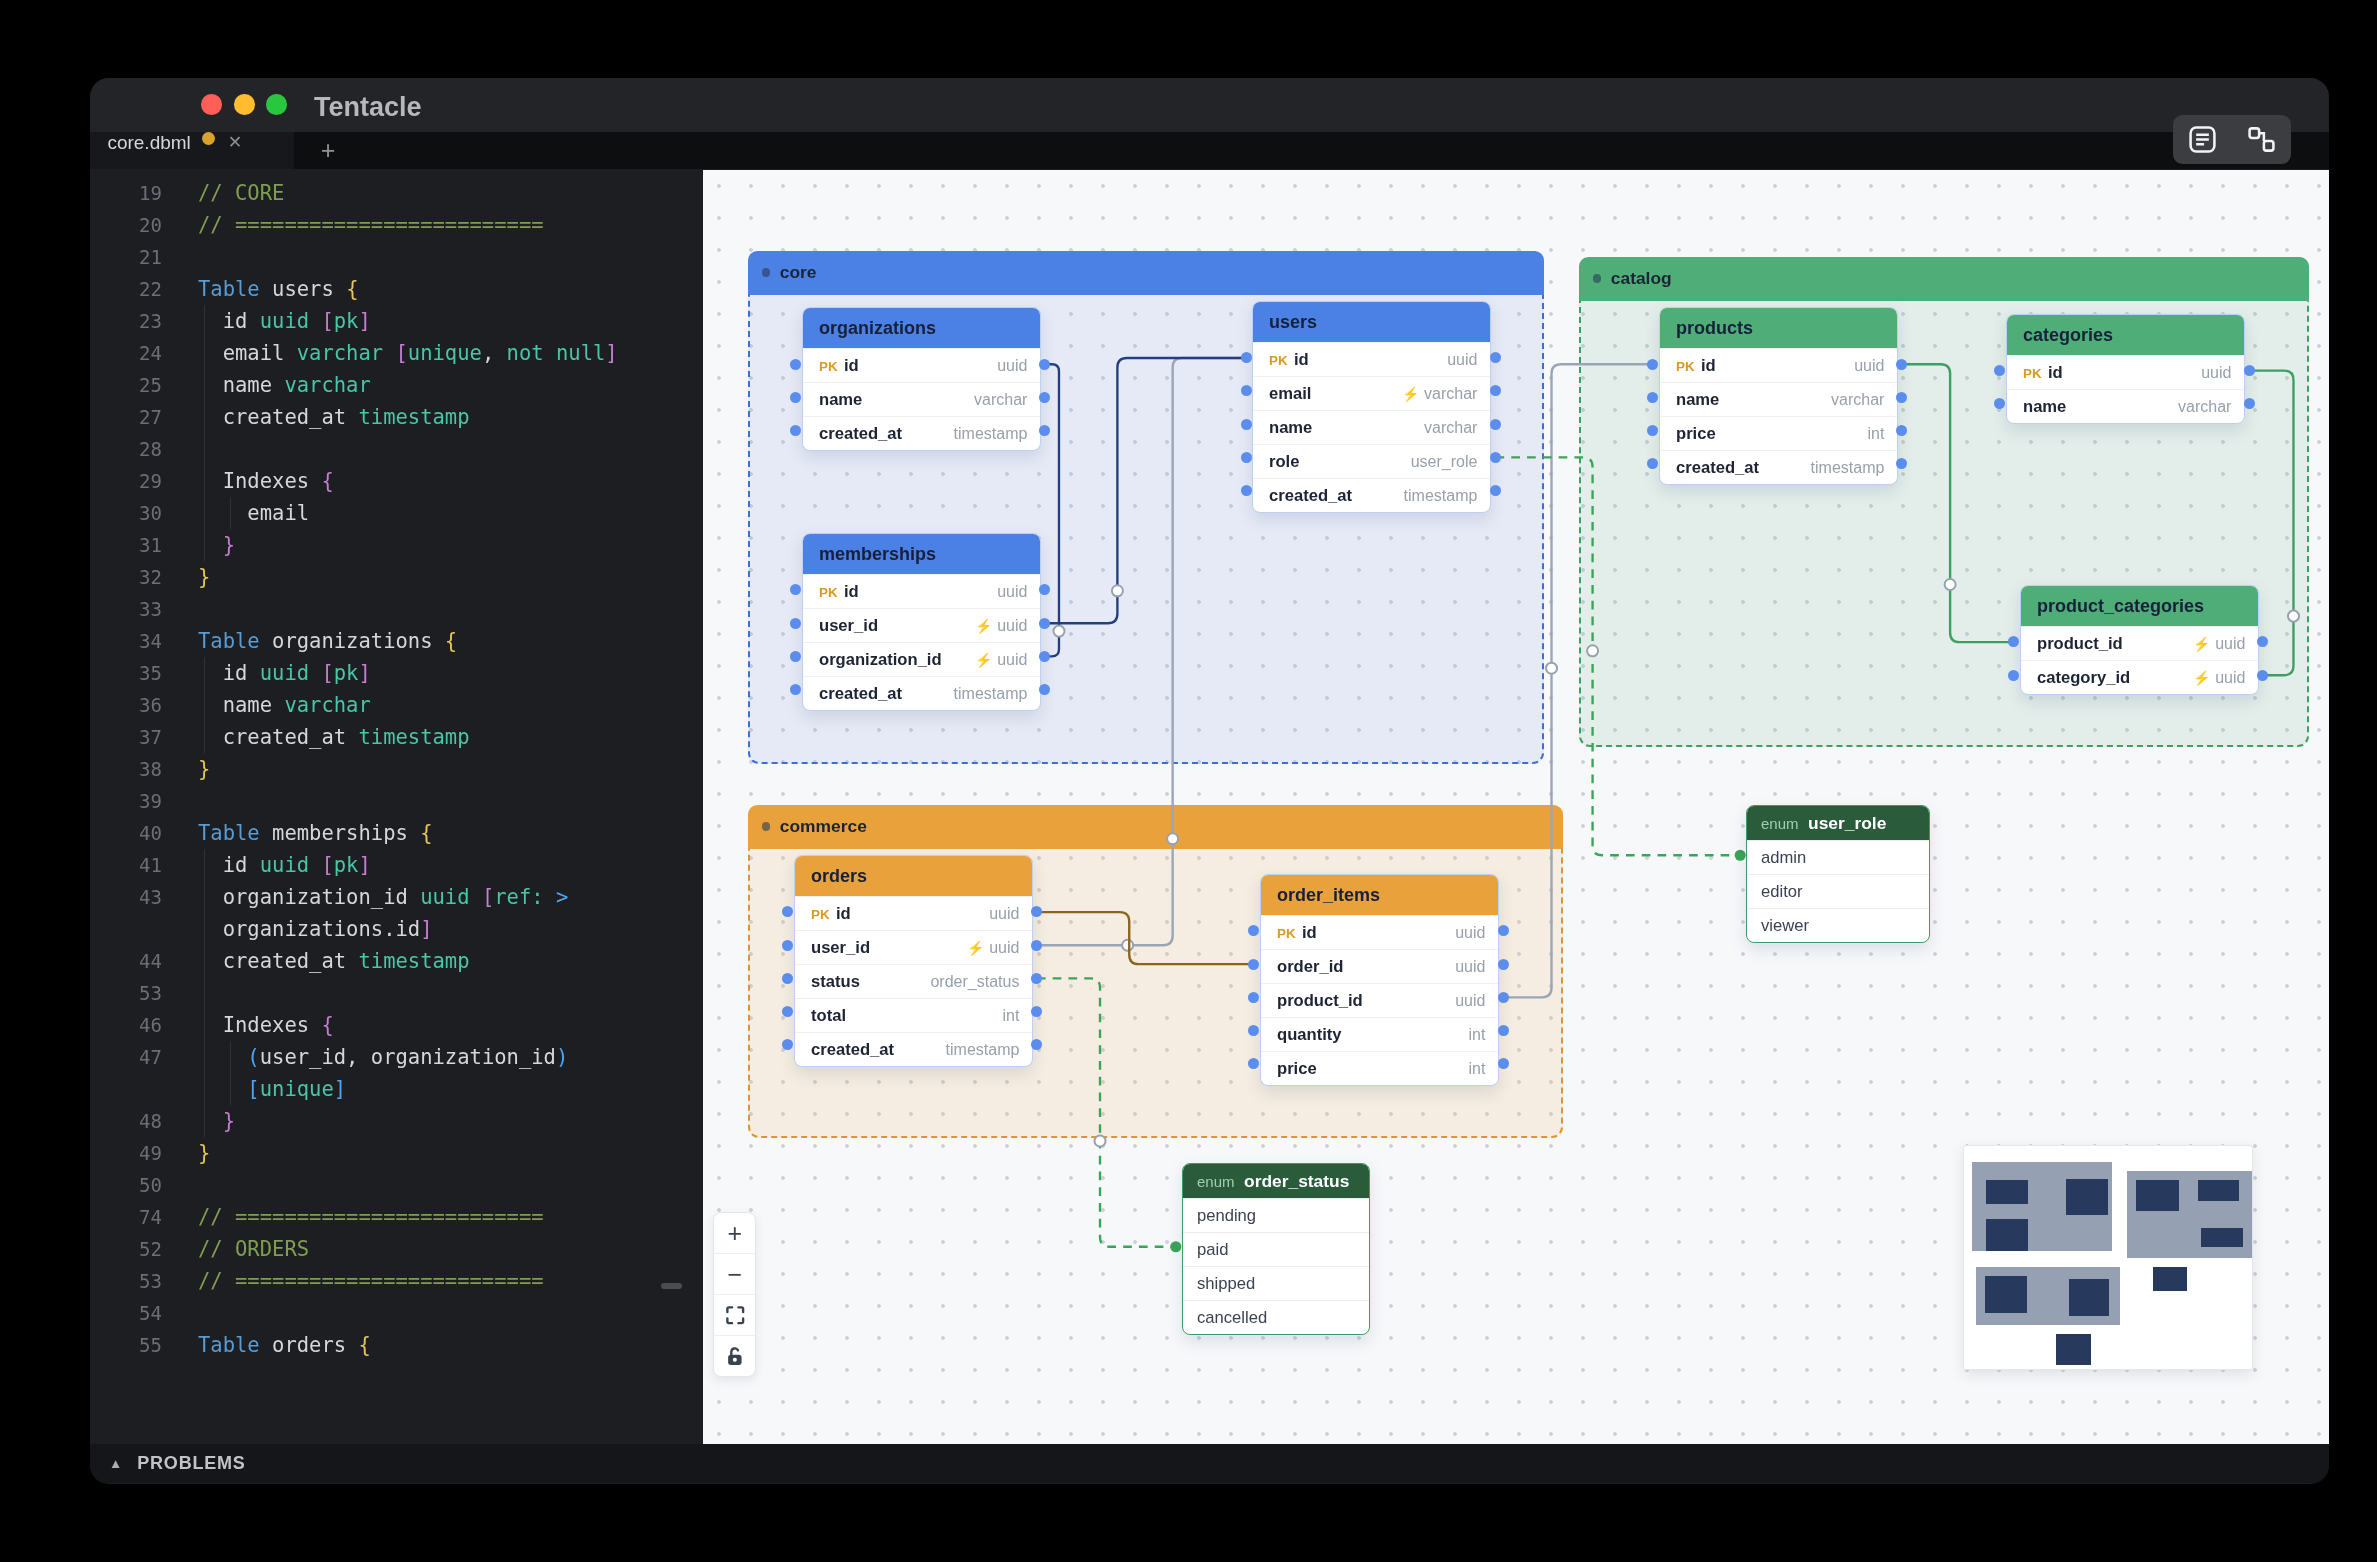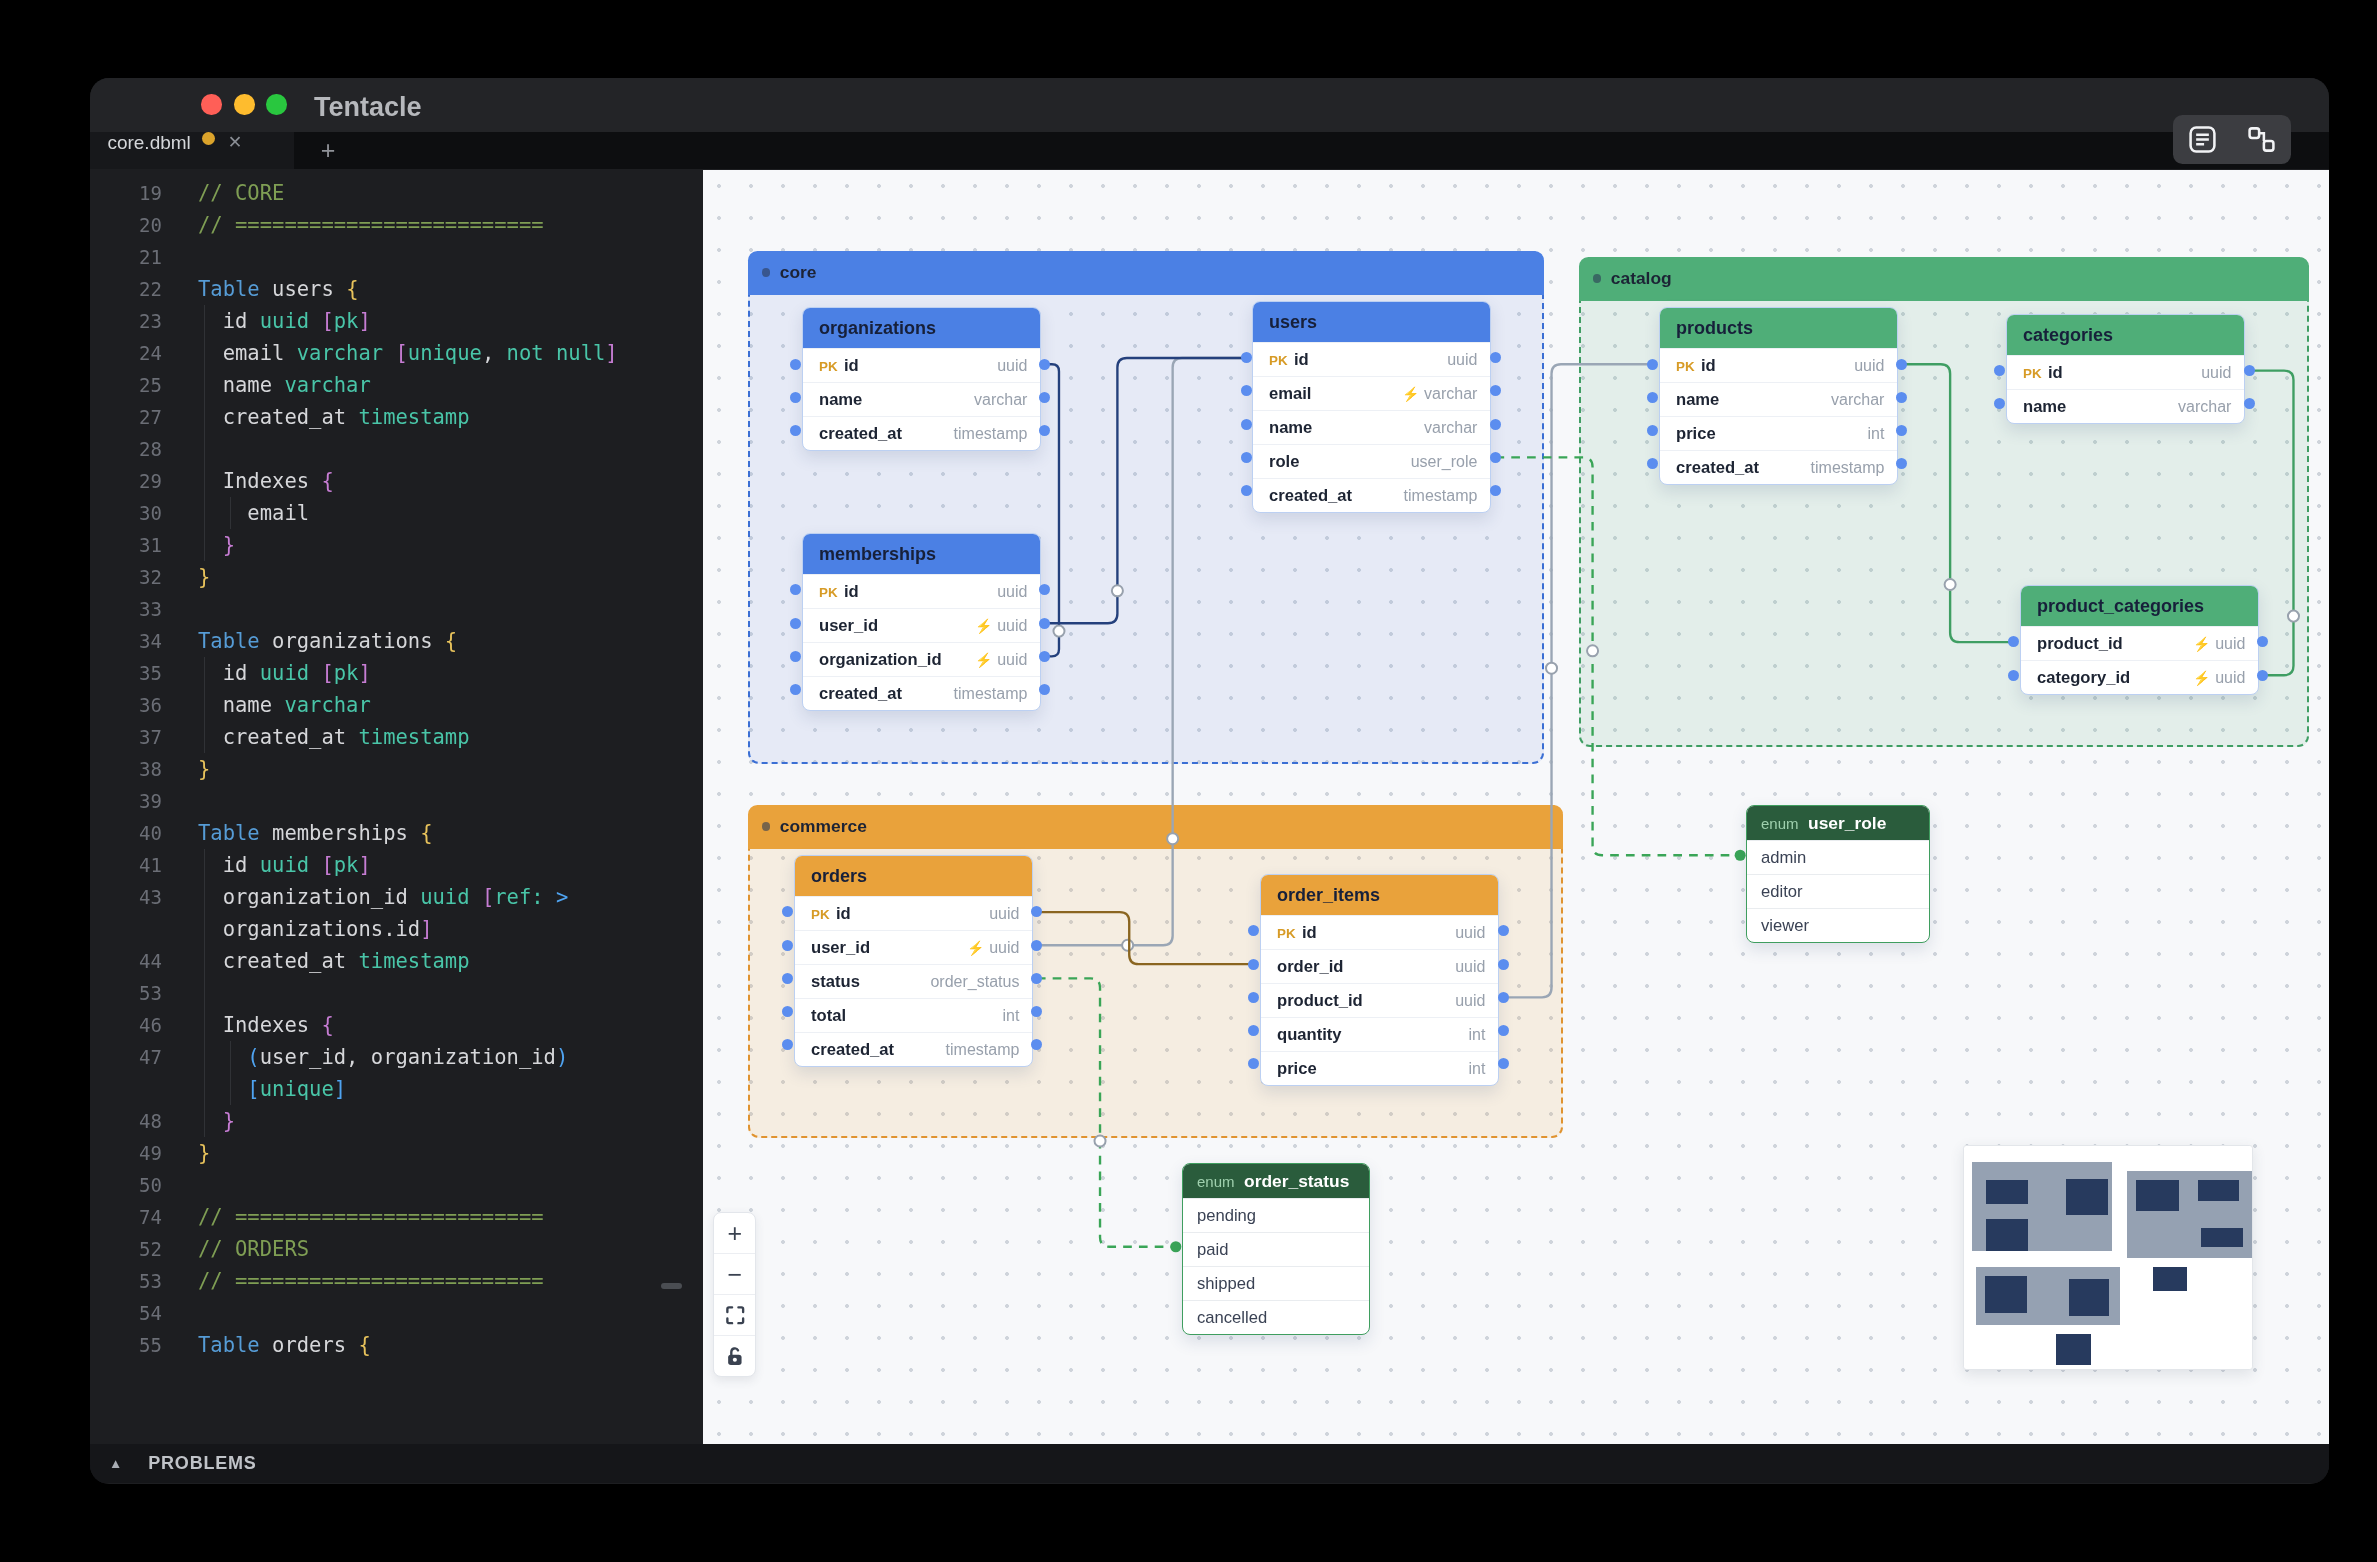--- a/index.html
+++ b/index.html
@@ -23,21 +23,21 @@
   .crow{position:relative;height:32px;display:flex;white-space:pre;font-family:"DejaVu Sans Mono",monospace;font-size:20.5px;line-height:32px;}
   .crow .ln{display:inline-block;width:72px;text-align:right;color:#6b6e76;font-size:19px;flex:none;}
   .crow .ctext{margin-left:36px;position:relative;}
   .crow i.g{position:absolute;top:0;width:0.8px;height:32px;background:#303236;}
   .tok-c{color:#7f9e54;} .tok-k{color:#569cd6;} .tok-t{color:#49c5a8;} .tok-m{color:#c77dd4;}
   .tok-y{color:#e8c35c;} .tok-b{color:#4fa3f0;} .tok-p{color:#d6d7da;}
   #scrollthumb{position:absolute;left:571px;top:1205px;width:20.5px;height:5.5px;border-radius:3.2px;background:#4a4d52;}
   
   #statusbar{position:absolute;left:0;top:1366px;width:100%;height:39px;background:#151619;display:flex;align-items:center;}
   #statusbar .tri{margin-left:19px;font-size:13.4px;color:#a9adb4;}
-  #statusbar .slabel{margin-left:26px;font-size:18px;font-weight:bold;letter-spacing:0.8px;color:#c0c3c8;}
+  #statusbar .slabel{margin-left:15px;font-size:18px;font-weight:bold;letter-spacing:0.8px;color:#c0c3c8;}
   
   #cv{position:absolute;left:613px;top:92px;width:1626px;height:1275px;background:#f7f8fa;background-image:radial-gradient(circle,#cfd4db 1.7px,rgba(0,0,0,0) 2.2px);background-size:32px 32px;overflow:hidden;}
   .group{position:absolute;border-radius:11px;z-index:1;}
   .ghead{position:absolute;left:-2.4px;top:-2.4px;right:-2.4px;height:44px;border-radius:9.5px 9.5px 0 0;display:flex;align-items:center;}
   .ghead .gdot{width:8.7px;height:8.7px;border-radius:50%;background:#2c3a55;opacity:.6;margin-left:14px;}
   .ghead .glabel{margin-left:9.5px;font-size:17.4px;font-weight:bold;color:#1c2335;}
   svg#wires{position:absolute;left:0;top:0;z-index:2;}
   .card{position:absolute;background:#fff;border:1.6px solid #bcd0f2;border-radius:8px;box-shadow:0 6.3px 16px rgba(40,60,110,.13);z-index:3;overflow:hidden;}
   .thead{height:40px;display:flex;align-items:center;font-size:18px;font-weight:bold;color:#17203a;padding-left:16px;}
   .trow{height:33px;border-top:0.8px solid #edf0f5;display:flex;align-items:center;justify-content:space-between;padding:0 12.6px 0 16px;font-size:16.6px;}

